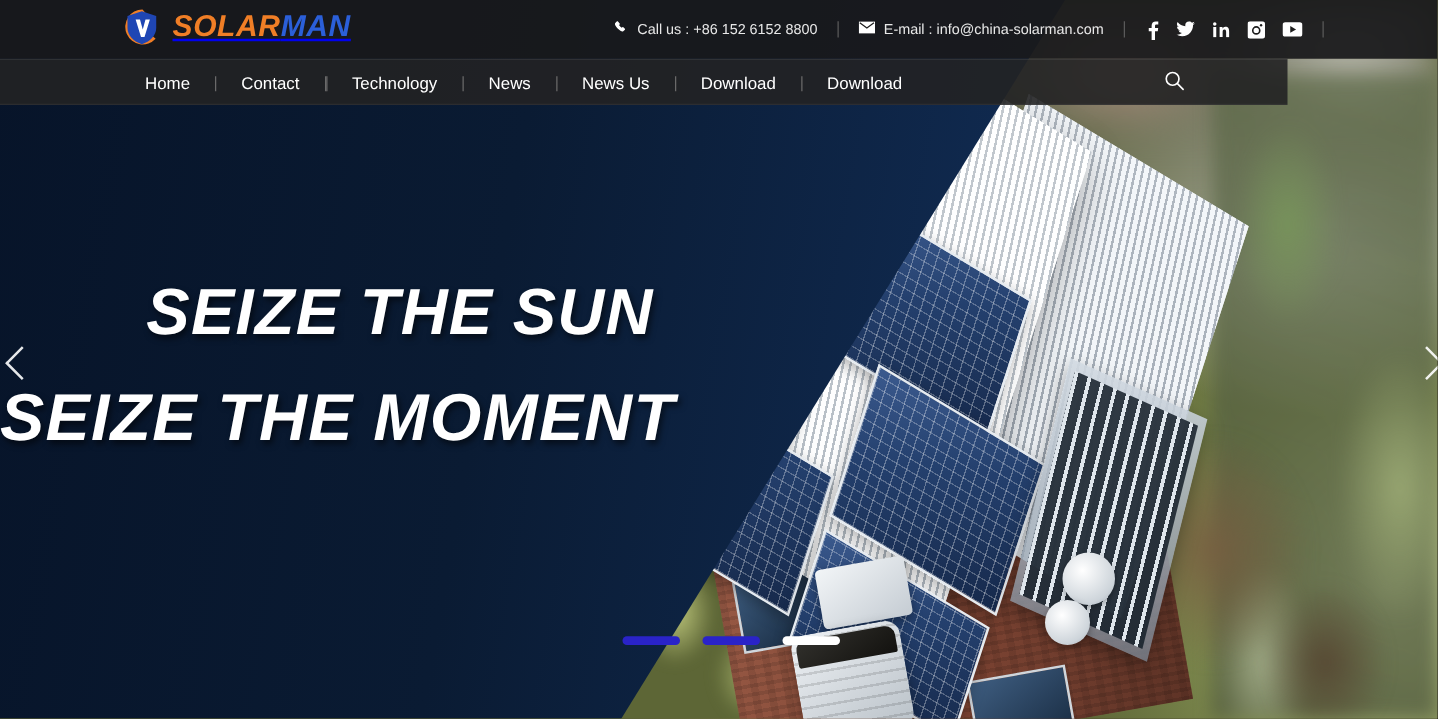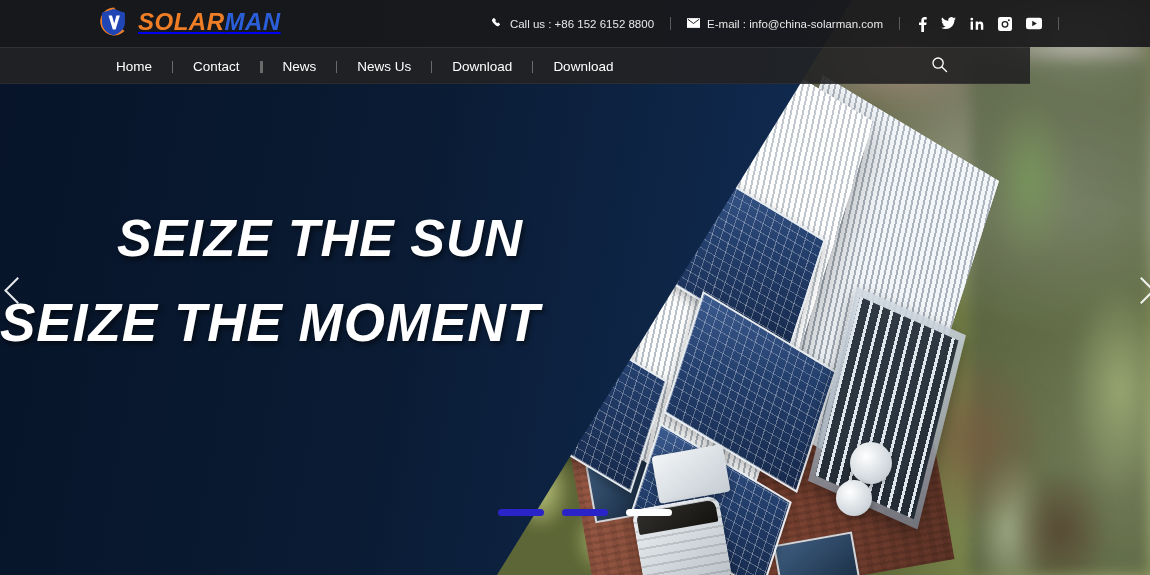--- a/index.html
+++ b/index.html
@@ -159,21 +159,21 @@
   }
 
   
   .navy-overlay {
     position:absolute; inset:0;
     background:linear-gradient(100deg,#071429 0%, #0a1b33 35%, #102a50 68%, #1b3f73 100%);
     clip-path: polygon(0 0, 852px 0, 497px 575px, 0 575px);
   }
 
   
-  .hero-copy { position:absolute; left:0; top:212px; width:545px; }
+  .hero-copy { position:absolute; left:0; top:224px; width:545px; }
   .hero-line {
     color:#ffffff; font-style:italic; font-weight:bold;
     font-size:52px; letter-spacing:1px; line-height:1.0;
     text-align:right; padding-right:22px;
     text-shadow:2px 3px 5px rgba(0,0,0,.55);
     white-space:nowrap;
   }
   .hero-line.l2 { margin-top:32px; font-size:53px; }
 
   
@@ -367,20 +367,21 @@
     </div>
   </div>
 
   <div class="navbar">
     <div class="nav">
       <a href="#">Home</a>
       <span class="nsep"></span>
       <a href="#">Contact</a>
       <span class="nsep"></span>
       <span class="nsep"></span>
+      <a href="#">Technology</a>
       <span class="nsep"></span>
       <a href="#">News</a>
       <span class="nsep"></span>
       <a href="#">News Us</a>
       <span class="nsep"></span>
       <a href="#">Download</a>
       <span class="nsep"></span>
       <a href="#">Download</a>
     </div>
 

